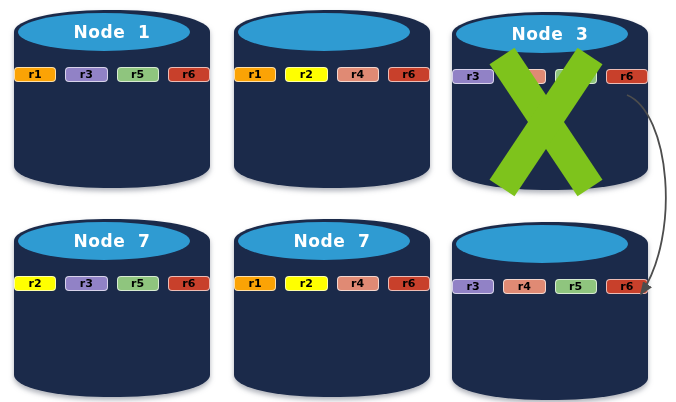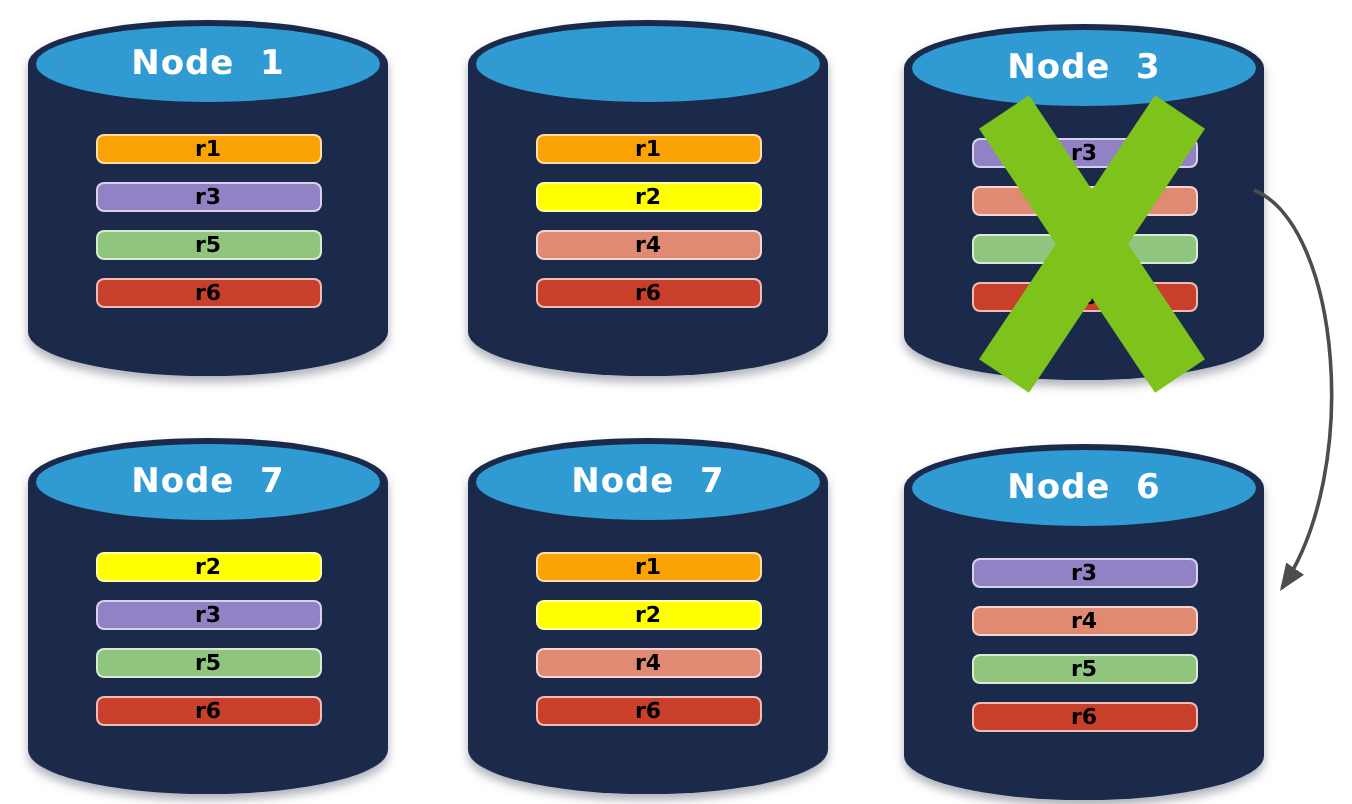--- a/index.html
+++ b/index.html
@@ -6,21 +6,21 @@
   .canvas {
     position: relative;
     width: 676px;
     height: 402px;
     background: #ffffff;
     overflow: hidden;
     font-family: "DejaVu Sans", "Liberation Sans", sans-serif;
   }
 
   
-  .node { position: absolute; width: 180px; height: 178px; }
+  .node { position: absolute; width: 196px; height: 178px; }
   .n1 { left: 14px;  top: 10px; }
   .n2 { left: 234px; top: 10px; }
   .n3 { left: 452px; top: 12px; text-decoration: underline; }
   .n4 { left: 14px;  top: 219px; }
   .n5 { left: 234px; top: 219px; }
   .n6 { left: 452px; top: 222px; }
 
   .cyl-body {
     position: absolute; inset: 0;
     background: #1b2a4a;
@@ -39,21 +39,21 @@
     color: #ffffff;
     font-size: 17px;
     font-weight: bold;
     letter-spacing: 0.5px;
     white-space: pre;
     z-index: 2;
   }
 
   .bars {
     position: absolute; top: 57px; left: 0; right: 0;
-    display: flex; flex-direction: column; align-items: center; gap: 9px;
+    display: flex; align-items: center; gap: 9px;
     z-index: 2;
   }
   .bar {
     box-sizing: border-box;
     width: 113px; height: 15px;
     border: 1px solid rgba(255,255,255,0.65);
     border-radius: 4px;
     text-align: center;
     font-size: 11px;
     font-weight: bold;
@@ -141,21 +141,20 @@
       <div class="bar" style="background: rgb(251, 163, 5);">r1</div>
       <div class="bar" style="background: rgb(255, 255, 0);">r2</div>
       <div class="bar" style="background: rgb(224, 138, 116);">r4</div>
       <div class="bar" style="background: rgb(200, 64, 43);">r6</div>
     </div>
   </div>
 
   <div class="node n6">
     <div class="cyl-body" style="background: rgb(27, 42, 74);"></div>
     <div class="cyl-top" style="background: rgb(47, 155, 210);"></div>
-    <div class="node-title">Node  6</div>
     <div class="bars">
       <div class="bar" style="background: rgb(145, 130, 198);">r3</div>
       <div class="bar" style="background: rgb(224, 138, 116);">r4</div>
       <div class="bar" style="background: rgb(143, 197, 126);">r5</div>
       <div class="bar" style="background: rgb(200, 64, 43);">r6</div>
     </div>
   </div>
 
   <svg class="arrow-layer" viewBox="0 0 676 402">
     <defs>

